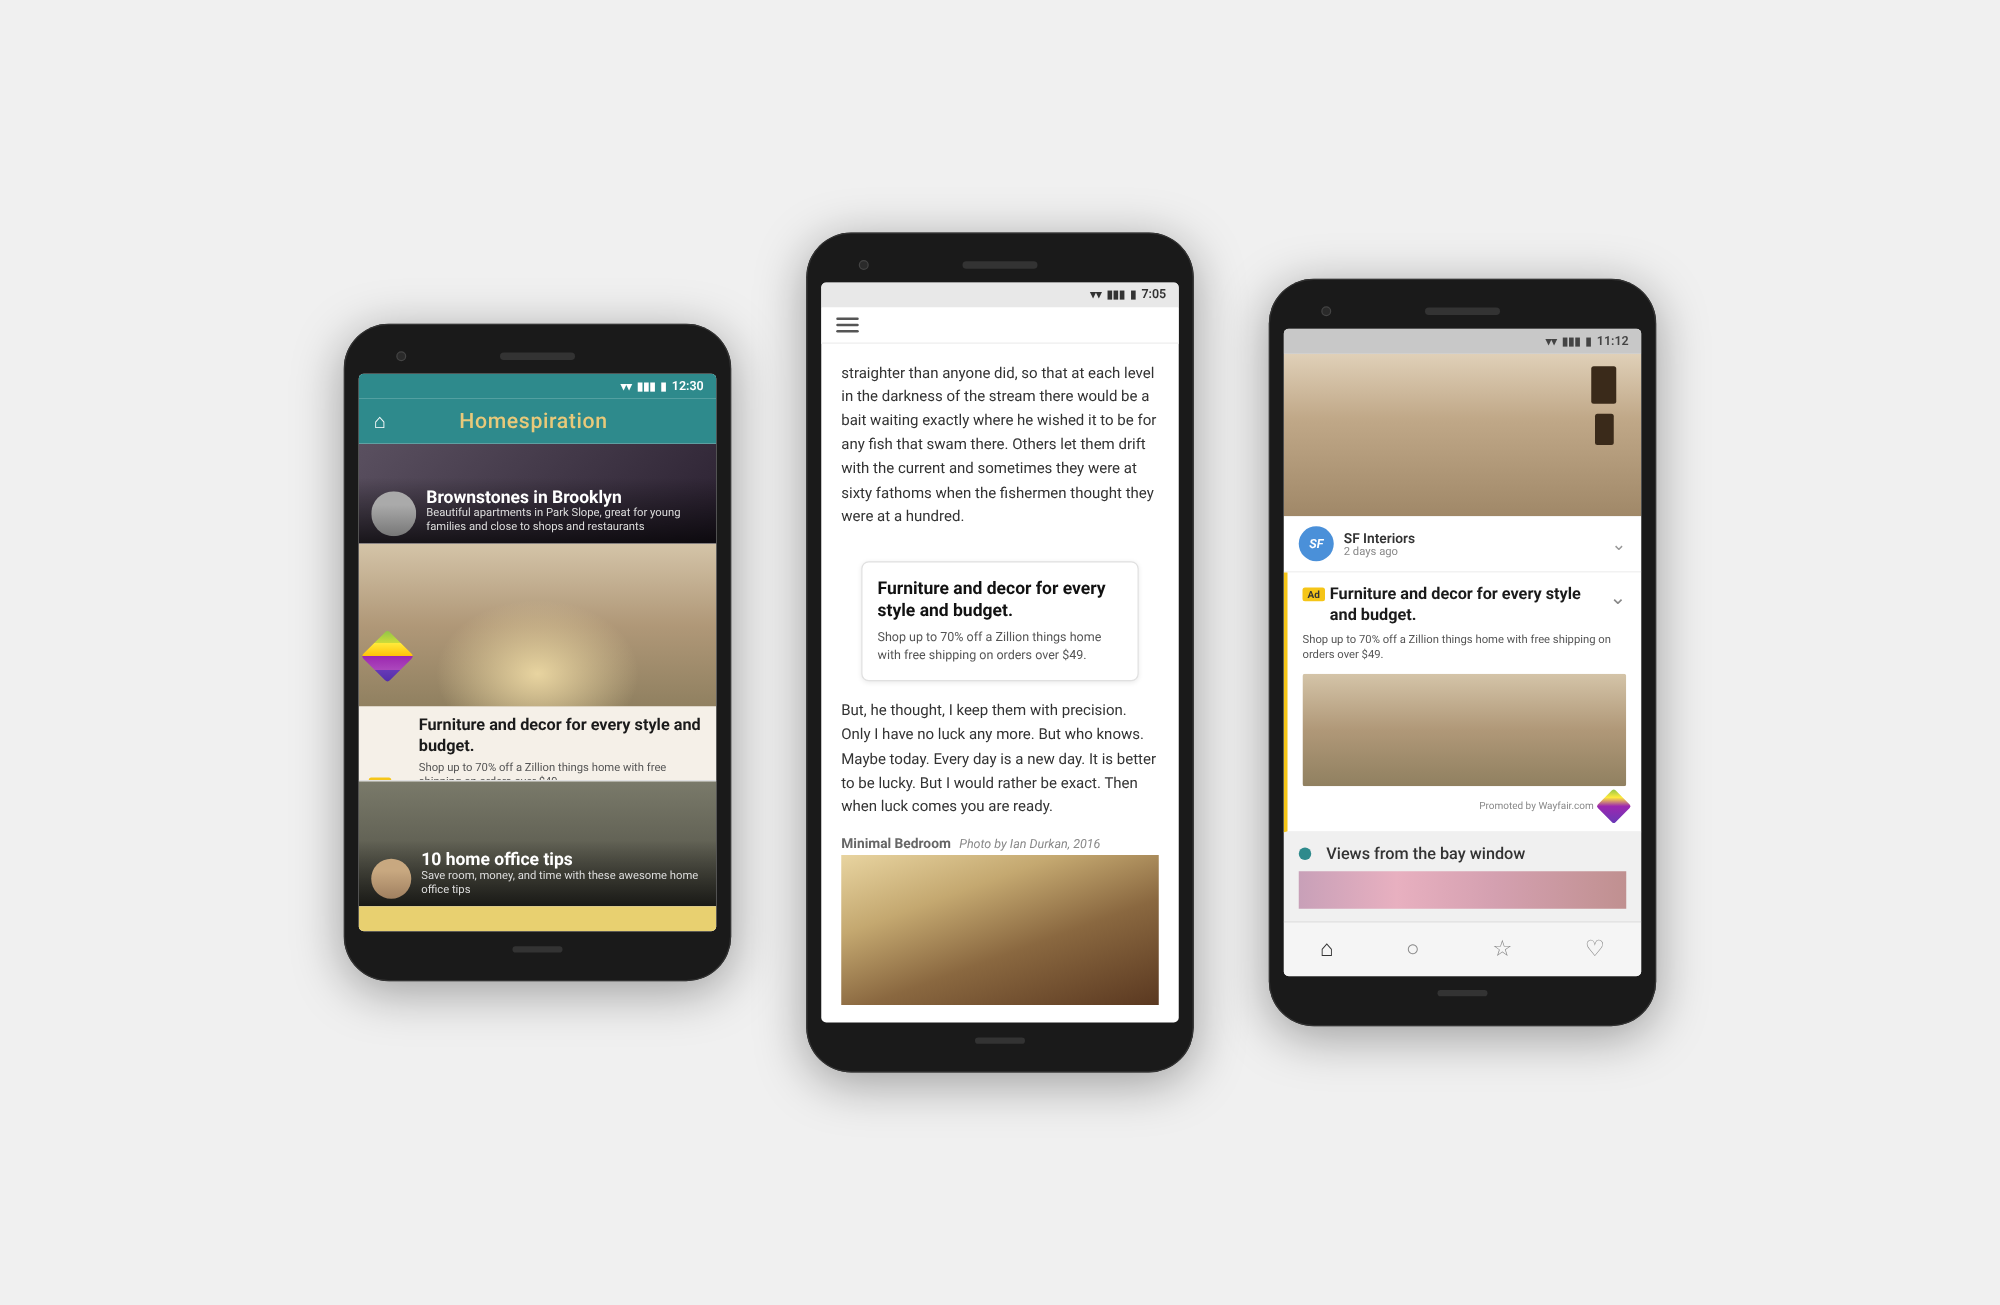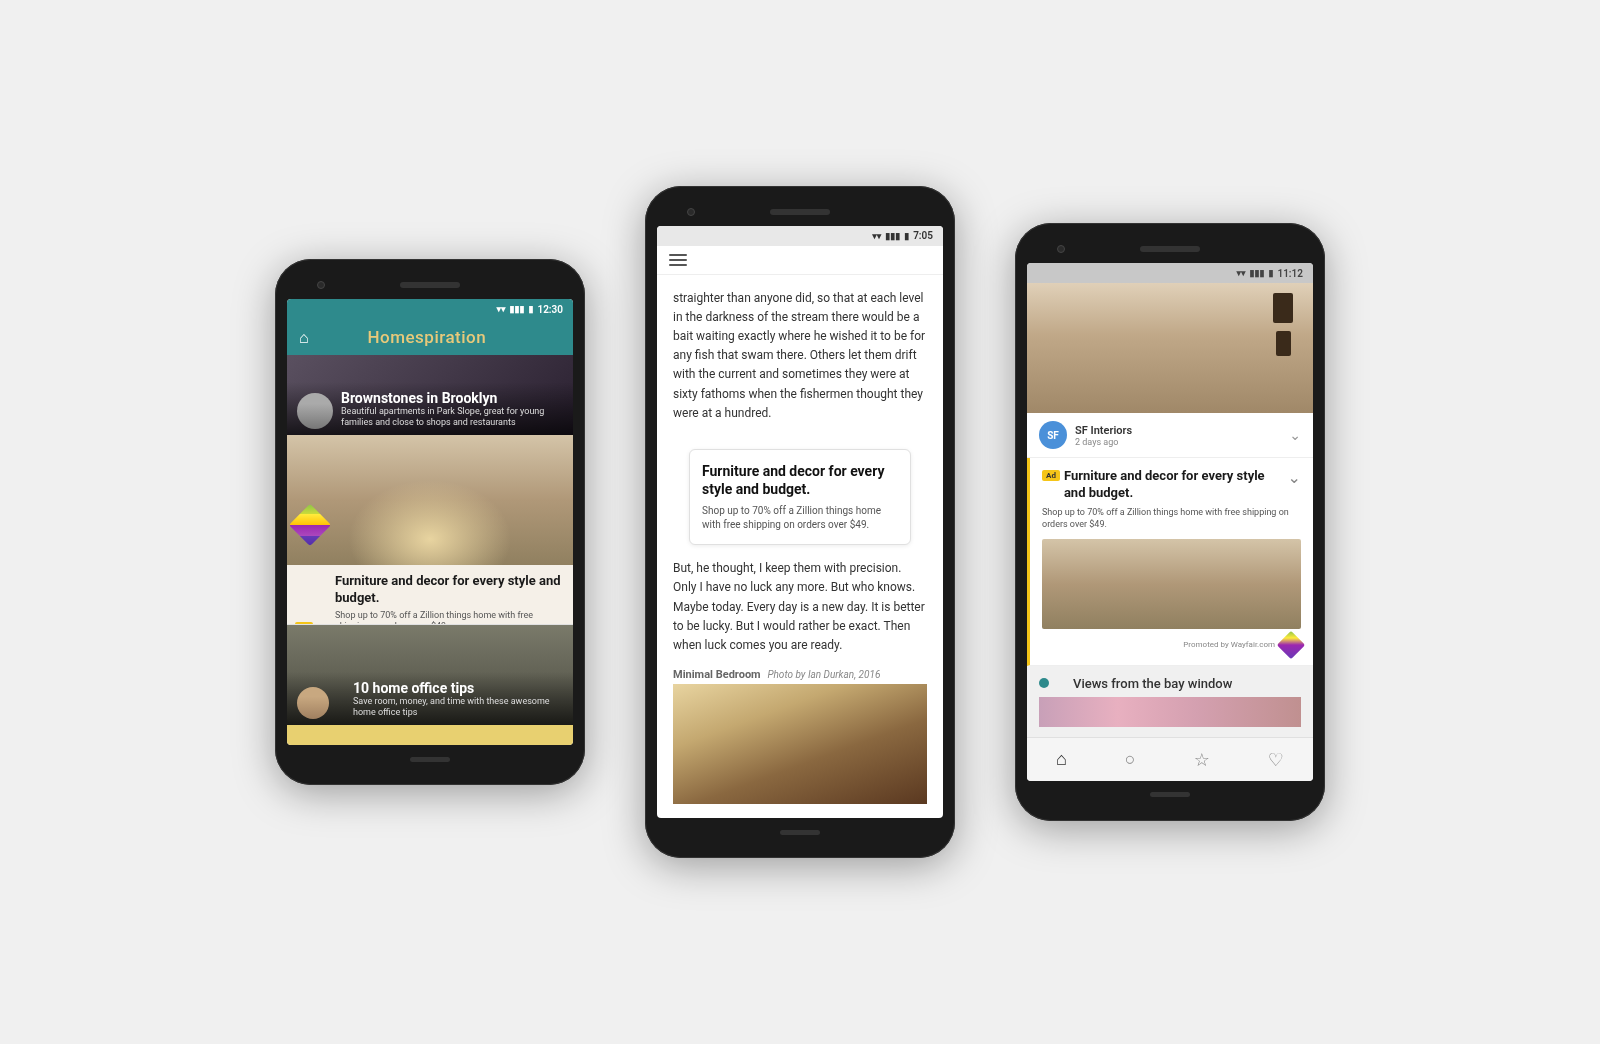--- a/index.html
+++ b/index.html
@@ -227,21 +227,21 @@
     }
     .card-office-overlay {
       position: absolute;
       bottom: 0;
       left: 0;
       right: 0;
       background: linear-gradient(transparent, rgba(0,0,0,0.65));
       padding: 8px 10px 6px;
       display: flex;
       align-items: flex-end;
-      gap: 24px;
+      gap: 8px;
     }
     .avatar-sunglasses {
       width: 32px;
       height: 32px;
       border-radius: 50%;
       background: linear-gradient(180deg, #c8a880 30%, #a08060 100%);
       flex-shrink: 0;
     }
     .phone2-header {
       background: #fff;
@@ -397,20 +397,21 @@
       height: 28px;
       border-radius: 50%;
       background: #4a90d9;
       display: flex;
       align-items: center;
       justify-content: center;
       color: #fff;
       font-size: 10px;
       font-weight: 700;
       flex-shrink: 0;
+      font-style: italic;
     }
     .author-info { flex: 1; }
     .author-name { font-size: 11px; font-weight: 600; color: #333; }
     .author-time { font-size: 9px; color: #888; }
     .chevron-icon { color: #999; font-size: 14px; }
 
     
     .card-ad-p3 {
       background: #fff;
       border-left: 3px solid #f5c518;
@@ -683,21 +684,21 @@
         <div class="ad-p3-img">
           <div class="fireplace-p3"></div>
         </div>
         <div class="ad-p3-footer">
           <span class="promoted-text">Promoted by Wayfair.com</span>
           <div class="wayfair-diamond-small"></div>
         </div>
       </div>
 
       <div style="background:#f0f0f0; padding: 10px 12px;">
-        <div style="display:flex;align-items:center;gap:24px;">
+        <div style="display:flex;align-items:center;gap:12px;">
           <div class="teal-dot"></div>
           <span class="views-title">Views from the bay window</span>
         </div>
         <div class="views-img-strip"></div>
       </div>
 
       <div class="bottom-nav">
         <span class="nav-icon active">⌂</span>
         <span class="nav-icon">○</span>
         <span class="nav-icon">☆</span>

